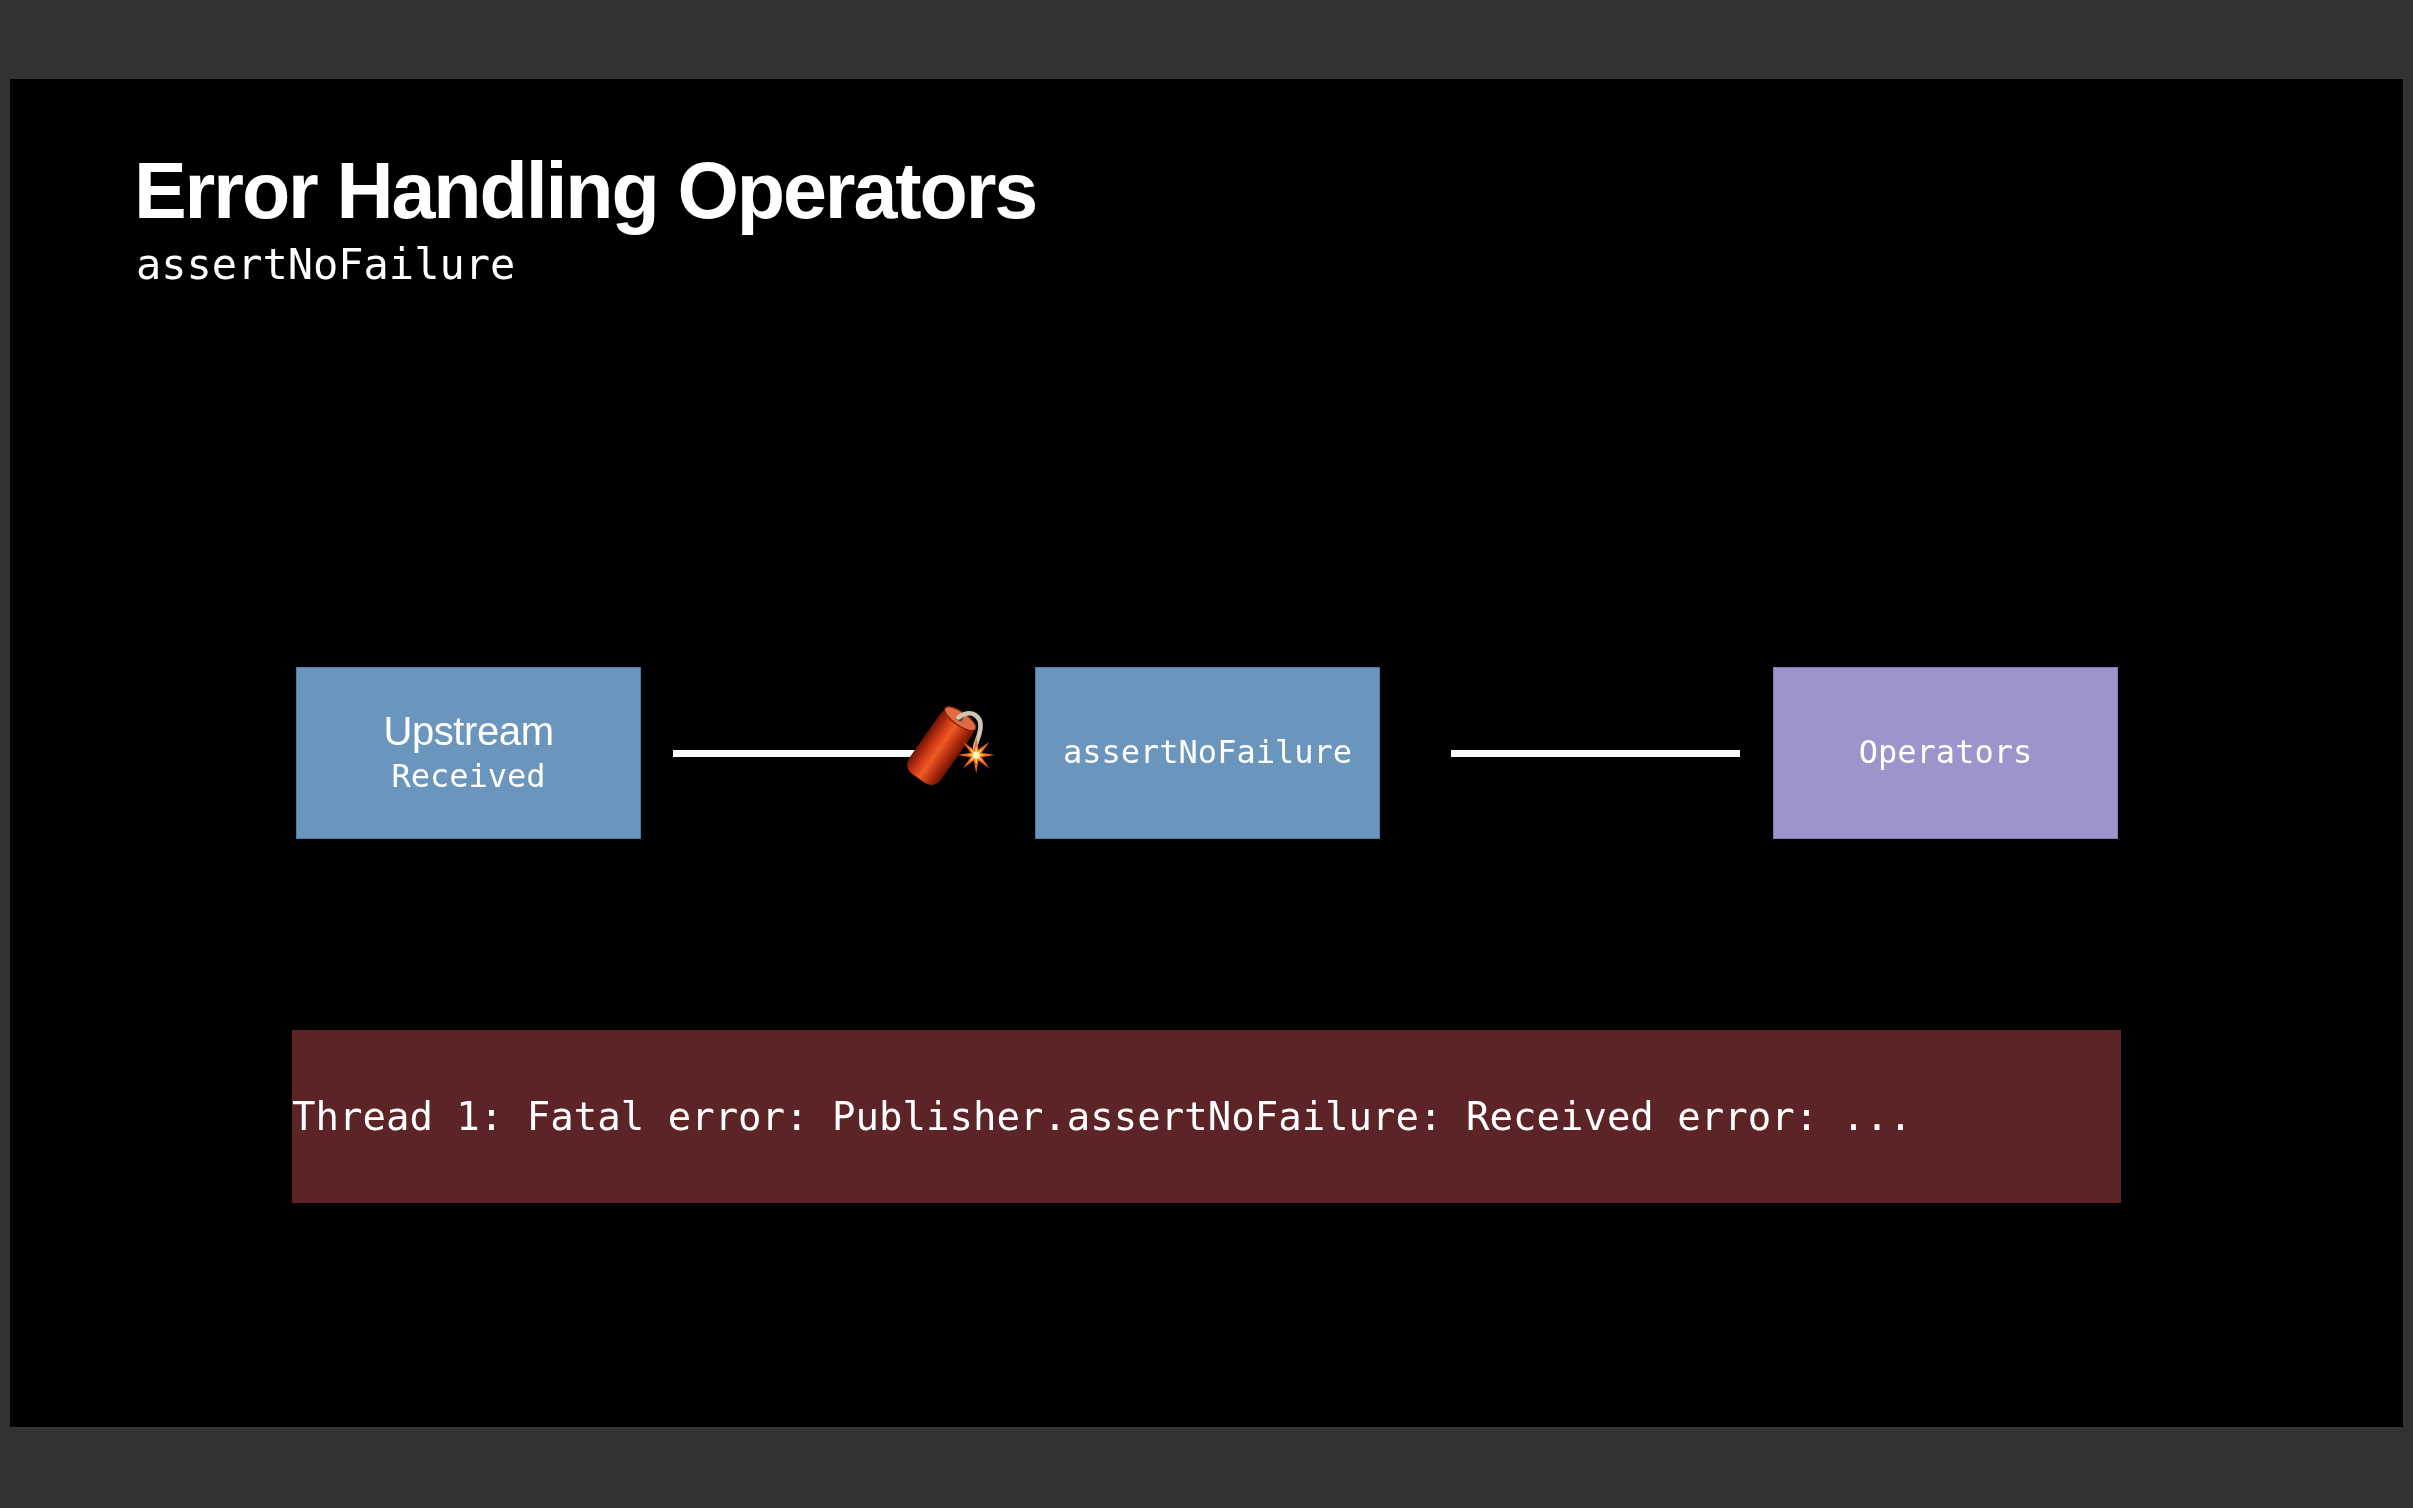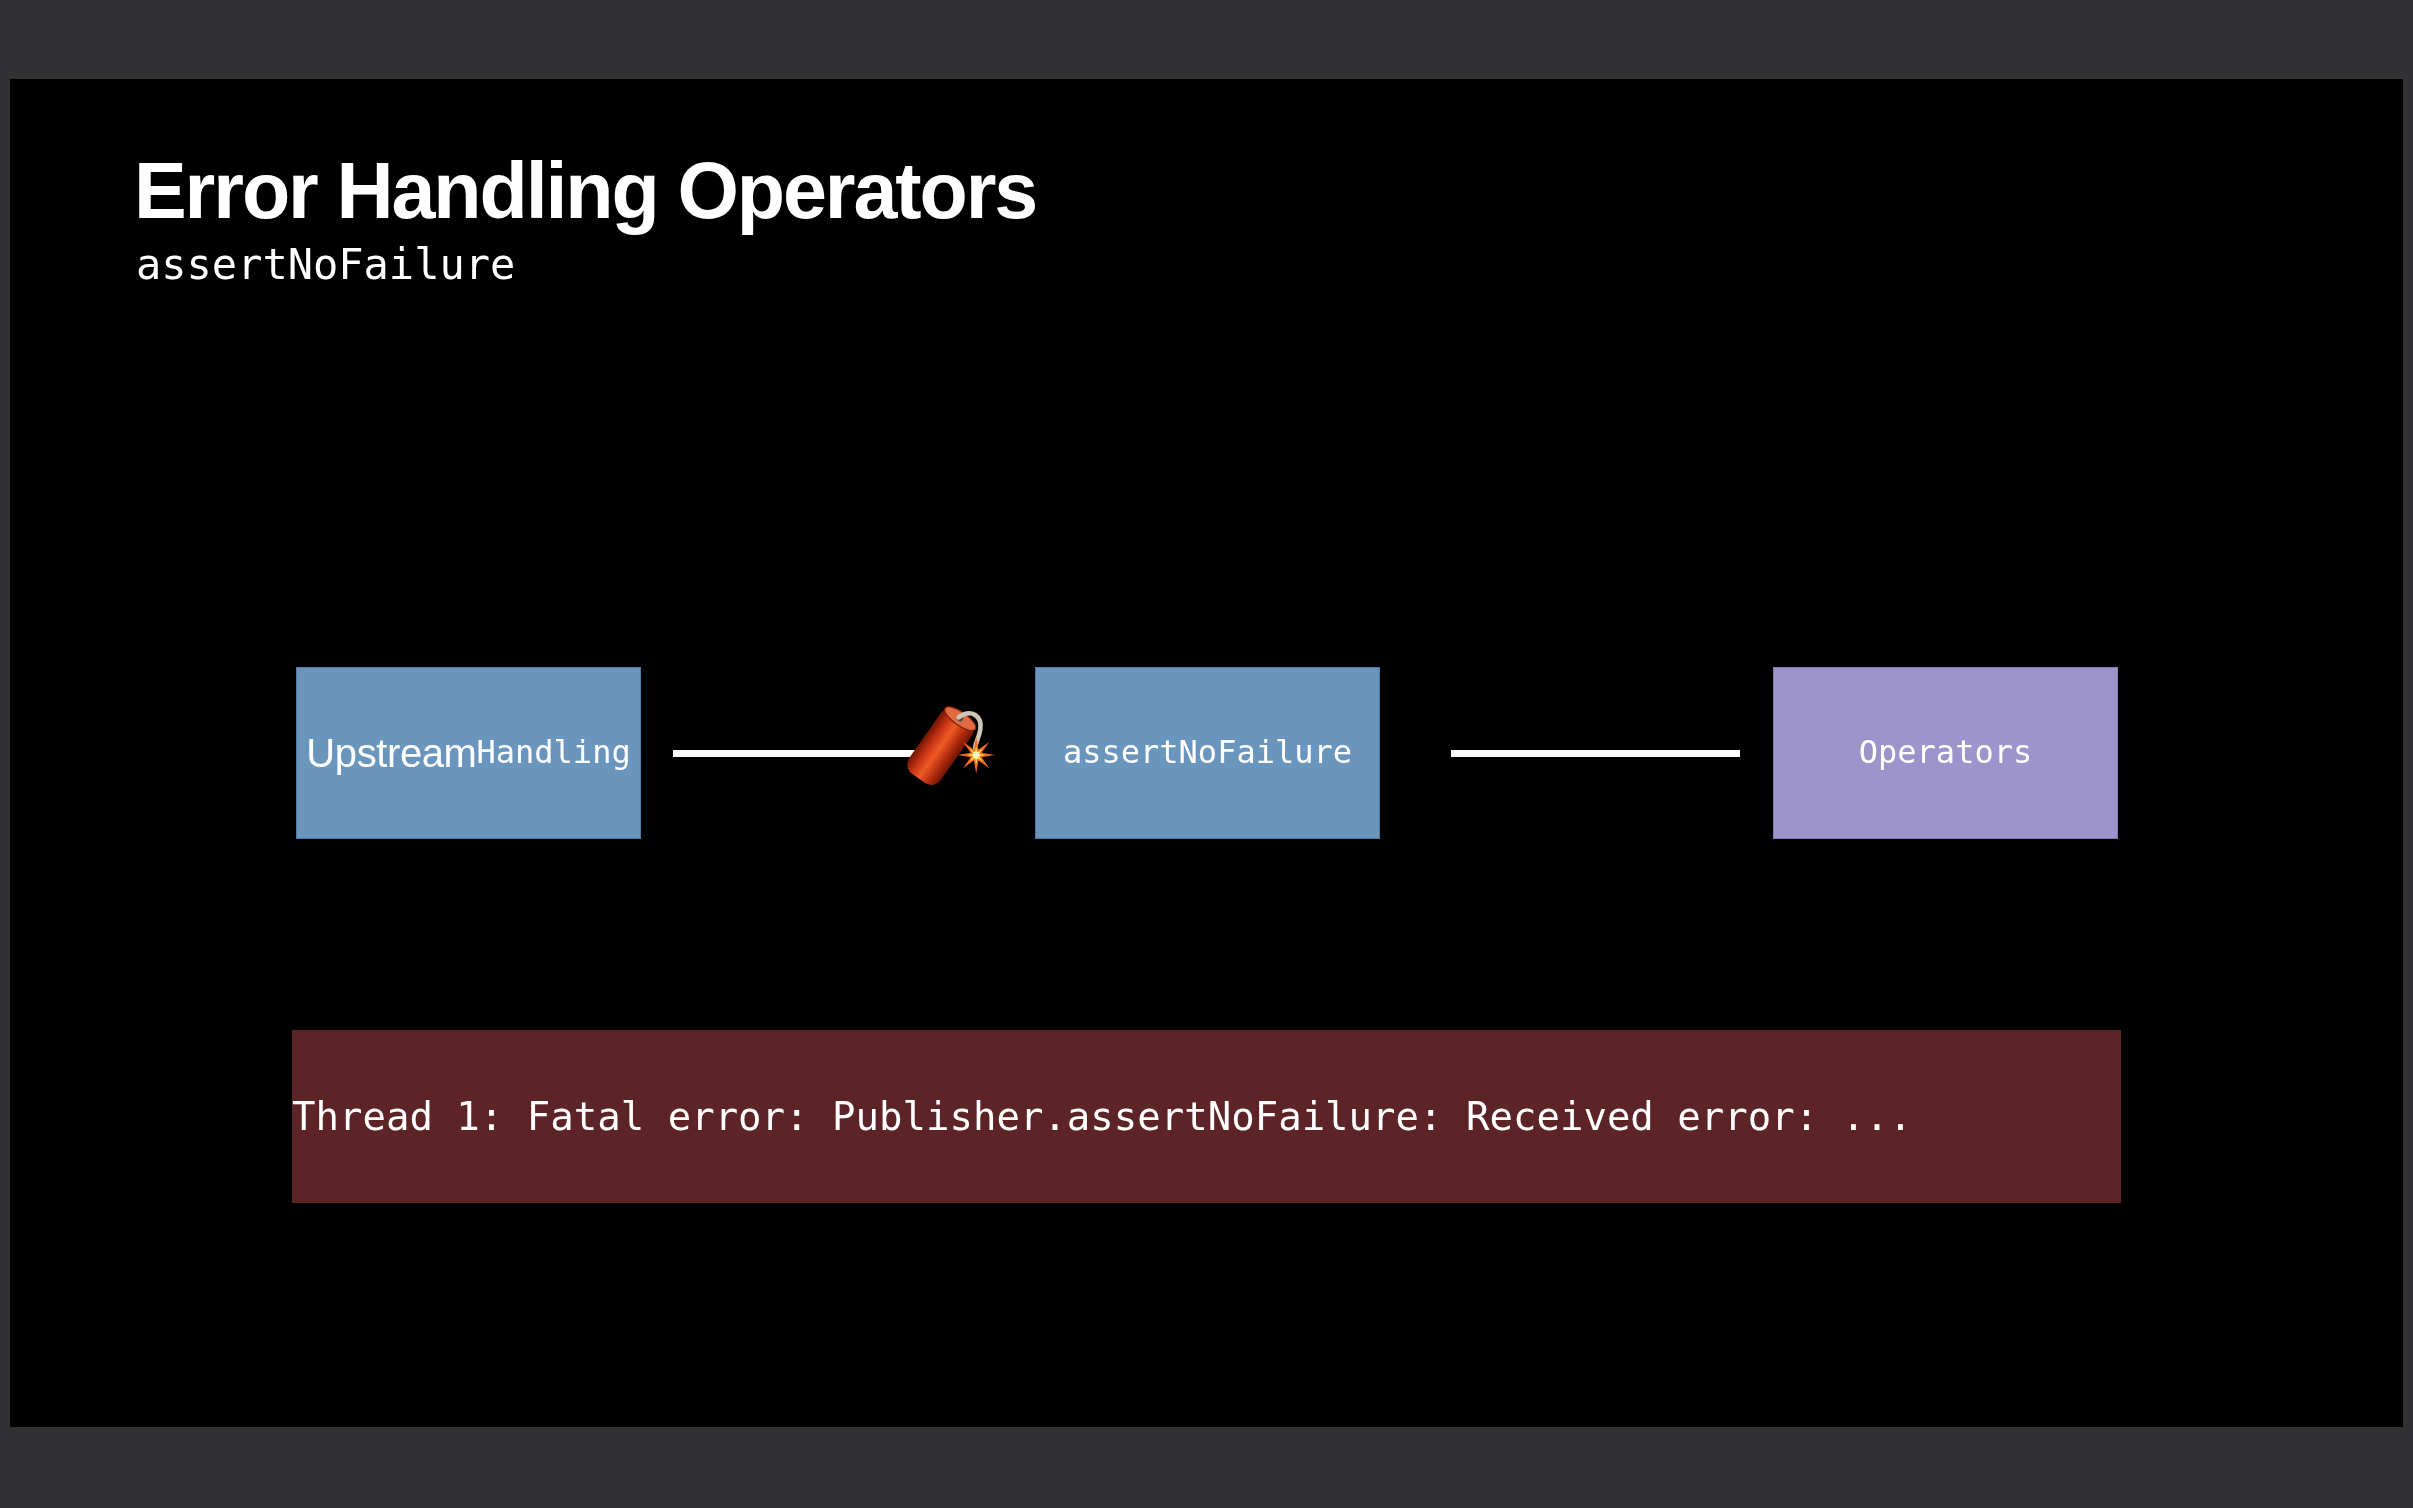--- a/index.html
+++ b/index.html
@@ -48,21 +48,21 @@
     font-family: "DejaVu Sans Mono", "Liberation Mono", monospace;
     font-size: 42px;
     line-height: 1;
     white-space: nowrap;
   }
   .box {
     position: absolute;
     top: 588px;
     width: 345px; height: 172px;
     display: flex;
-    flex-direction: row;
+    flex-direction: column;
     align-items: center;
     justify-content: center;
     color: var(--text-white);
     text-align: center;
   }
   .box-upstream {
     left: 286px;
     background: var(--publisher-blue);
     border: 1.7px solid var(--publisher-blue-border);
   }
@@ -122,21 +122,21 @@
 
 <div class="stage">
   <div class="slide">
 
     <h1 class="slide-title">Error Handling Operators</h1>
 
     <div class="slide-subtitle">assertNoFailure</div>
 
     <div class="box box-upstream">
       <div class="box-line-sans">Upstream</div>
-      <div class="box-line-mono">Handling</div>
+      <div class="box-line-mono">Received</div>
     </div>
 
     <div class="connector connector-left"></div>
 
     <svg class="firecracker" viewBox="0 0 130 130" aria-hidden="true">
       <defs>
         <linearGradient id="stickGrad" x1="0" y1="0" x2="1" y2="0">
           <stop offset="0" stop-color="#6e1503"></stop>
           <stop offset="0.25" stop-color="#c43214"></stop>
           <stop offset="0.5" stop-color="#ef5a24"></stop>

